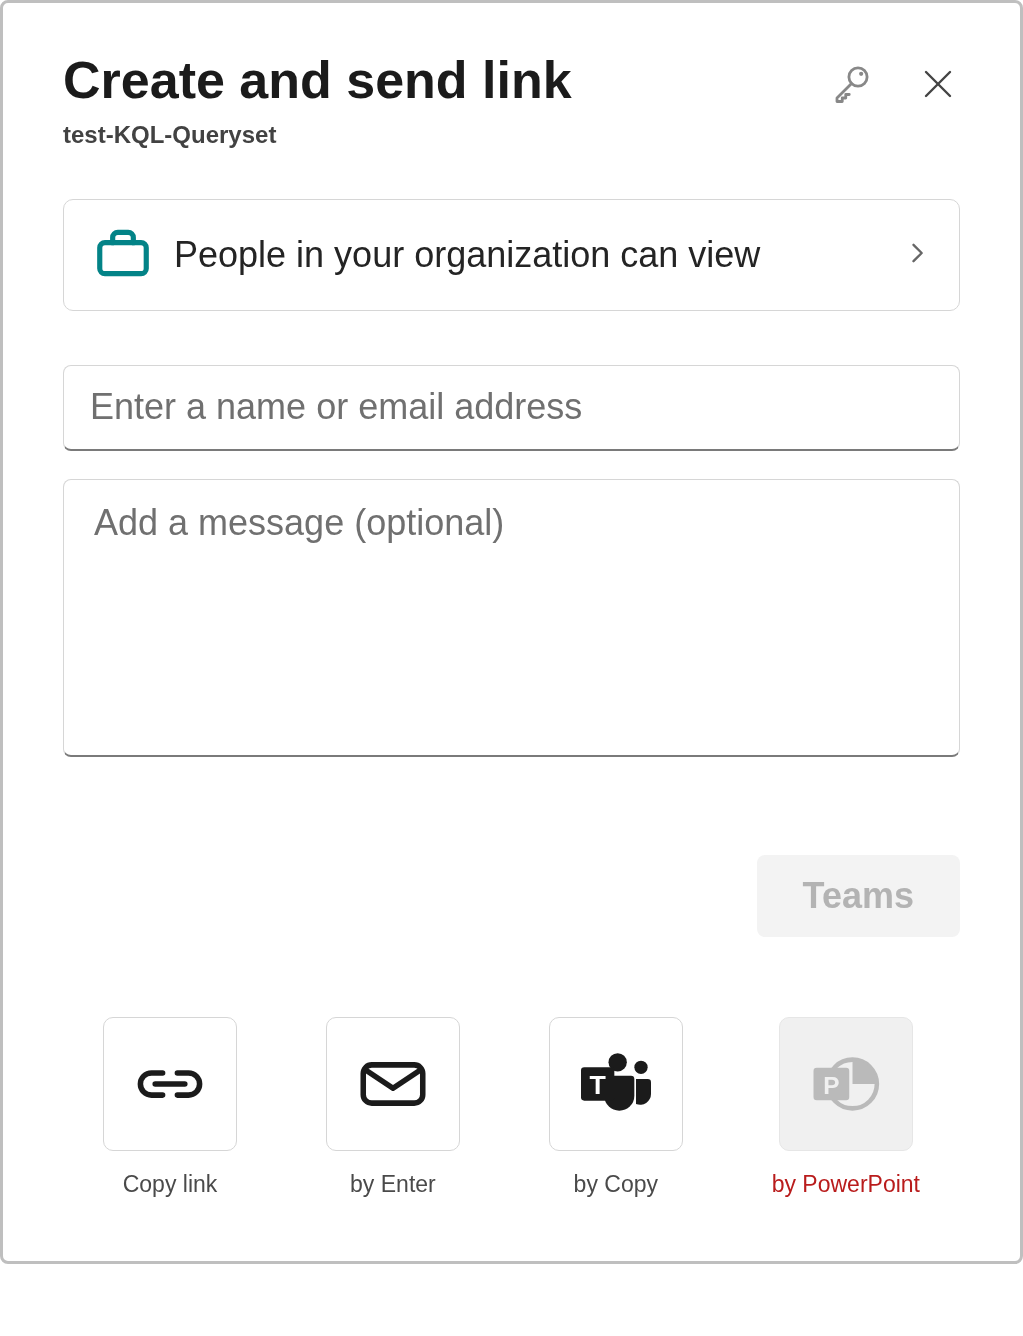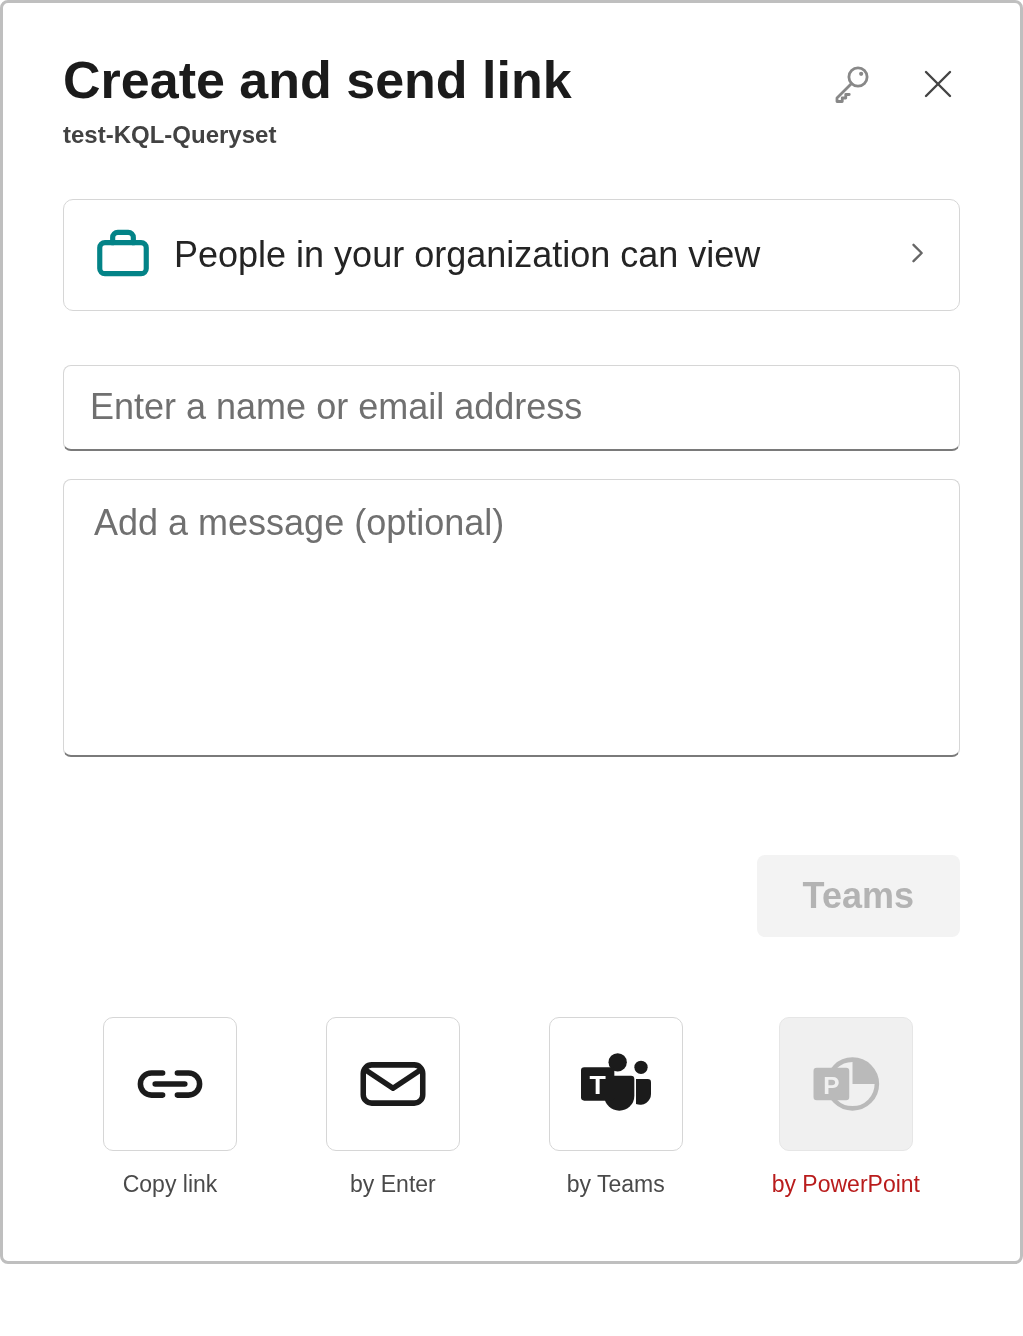--- a/index.html
+++ b/index.html
@@ -247,21 +247,21 @@
       <span class="share-tile">
         <svg width="80" height="70" viewBox="0 0 48 40">
           <circle cx="25" cy="7" r="5.5" fill="#1b1b1b"></circle>
           <circle cx="39" cy="10" r="4" fill="#1b1b1b"></circle>
           <path d="M19 15 h14 a2 2 0 0 1 2 2 v10 a9 9 0 0 1 -18 0 v-10 a2 2 0 0 1 2-2 z" fill="#1b1b1b"></path>
           <path d="M36 17 h7 a2 2 0 0 1 2 2 v7 a6.5 6.5 0 0 1 -9 6 v-15 z" fill="#1b1b1b"></path>
           <rect x="3" y="10" width="20" height="20" rx="2" fill="#1b1b1b"></rect>
           <text x="13" y="26" font-family="Segoe UI, sans-serif" font-size="16" font-weight="700" fill="#fff" text-anchor="middle">T</text>
         </svg>
       </span>
-      <span class="share-label">by Teams</span>
+      <span class="share-label">by Copy</span>
     </button>
 
     <button class="share-option">
       <span class="share-tile disabled">
         <svg width="78" height="70" viewBox="0 0 48 40">
           <circle cx="28" cy="20" r="15" fill="none" stroke="#bababa" stroke-width="2.8"></circle>
           <path d="M28 5 a15 15 0 0 1 15 15 h-15 z" fill="#bababa"></path>
           <rect x="4" y="10" width="22" height="20" rx="2" fill="#bababa"></rect>
           <text x="15" y="26" font-family="Segoe UI, sans-serif" font-size="15" font-weight="700" fill="#f0f0f0" text-anchor="middle">P</text>
         </svg>

